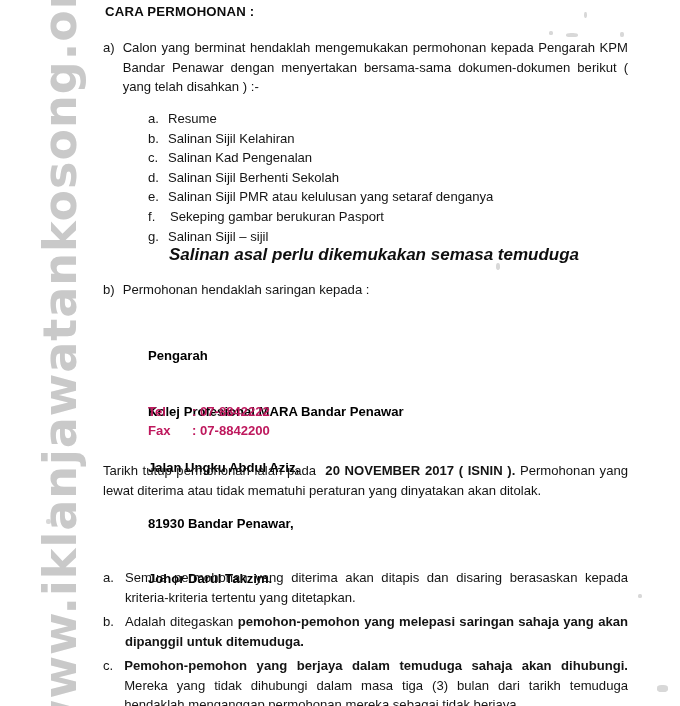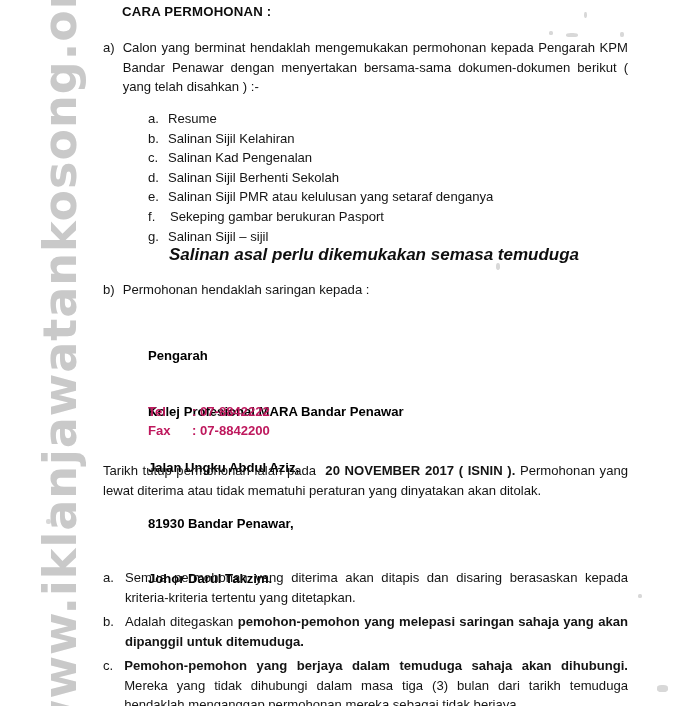--- a/index.html
+++ b/index.html
@@ -142,21 +142,21 @@
   <div class="speck" style="left:620px;top:32px;width:4px;height:5px;"></div>
   <div class="speck" style="left:496px;top:263px;width:4px;height:7px;"></div>
   <div class="speck" style="left:46px;top:519px;width:5px;height:5px;"></div>
   <div class="speck" style="left:657px;top:685px;width:11px;height:7px;"></div>
   <div class="speck" style="left:638px;top:594px;width:4px;height:4px;"></div>
 
   <div class="watermark">www.iklanjawatankosong.org</div>
 
   <div class="content">
 
-    <div class="sec-head" style="left:122px;top:4px;text-align:right;">CARA PERMOHONAN :</div>
+    <div class="sec-head" style="left:105px;top:4px;text-align:right;">CARA PERMOHONAN :</div>
 
     <div class="block" style="left:103px;top:38px;width:525px;">
       <div class="row">
         <span class="marker">a)</span>
         <span class="body-text" style="margin-left:8px;">Calon yang berminat hendaklah mengemukakan permohonan kepada Pengarah KPM Bandar Penawar dengan menyertakan bersama-sama dokumen-dokumen berikut ( yang telah disahkan ) :-</span>
       </div>
     </div>
 
     <div class="sublist" style="left:148px;top:109px;width:420px;">
       <div class="srow">

